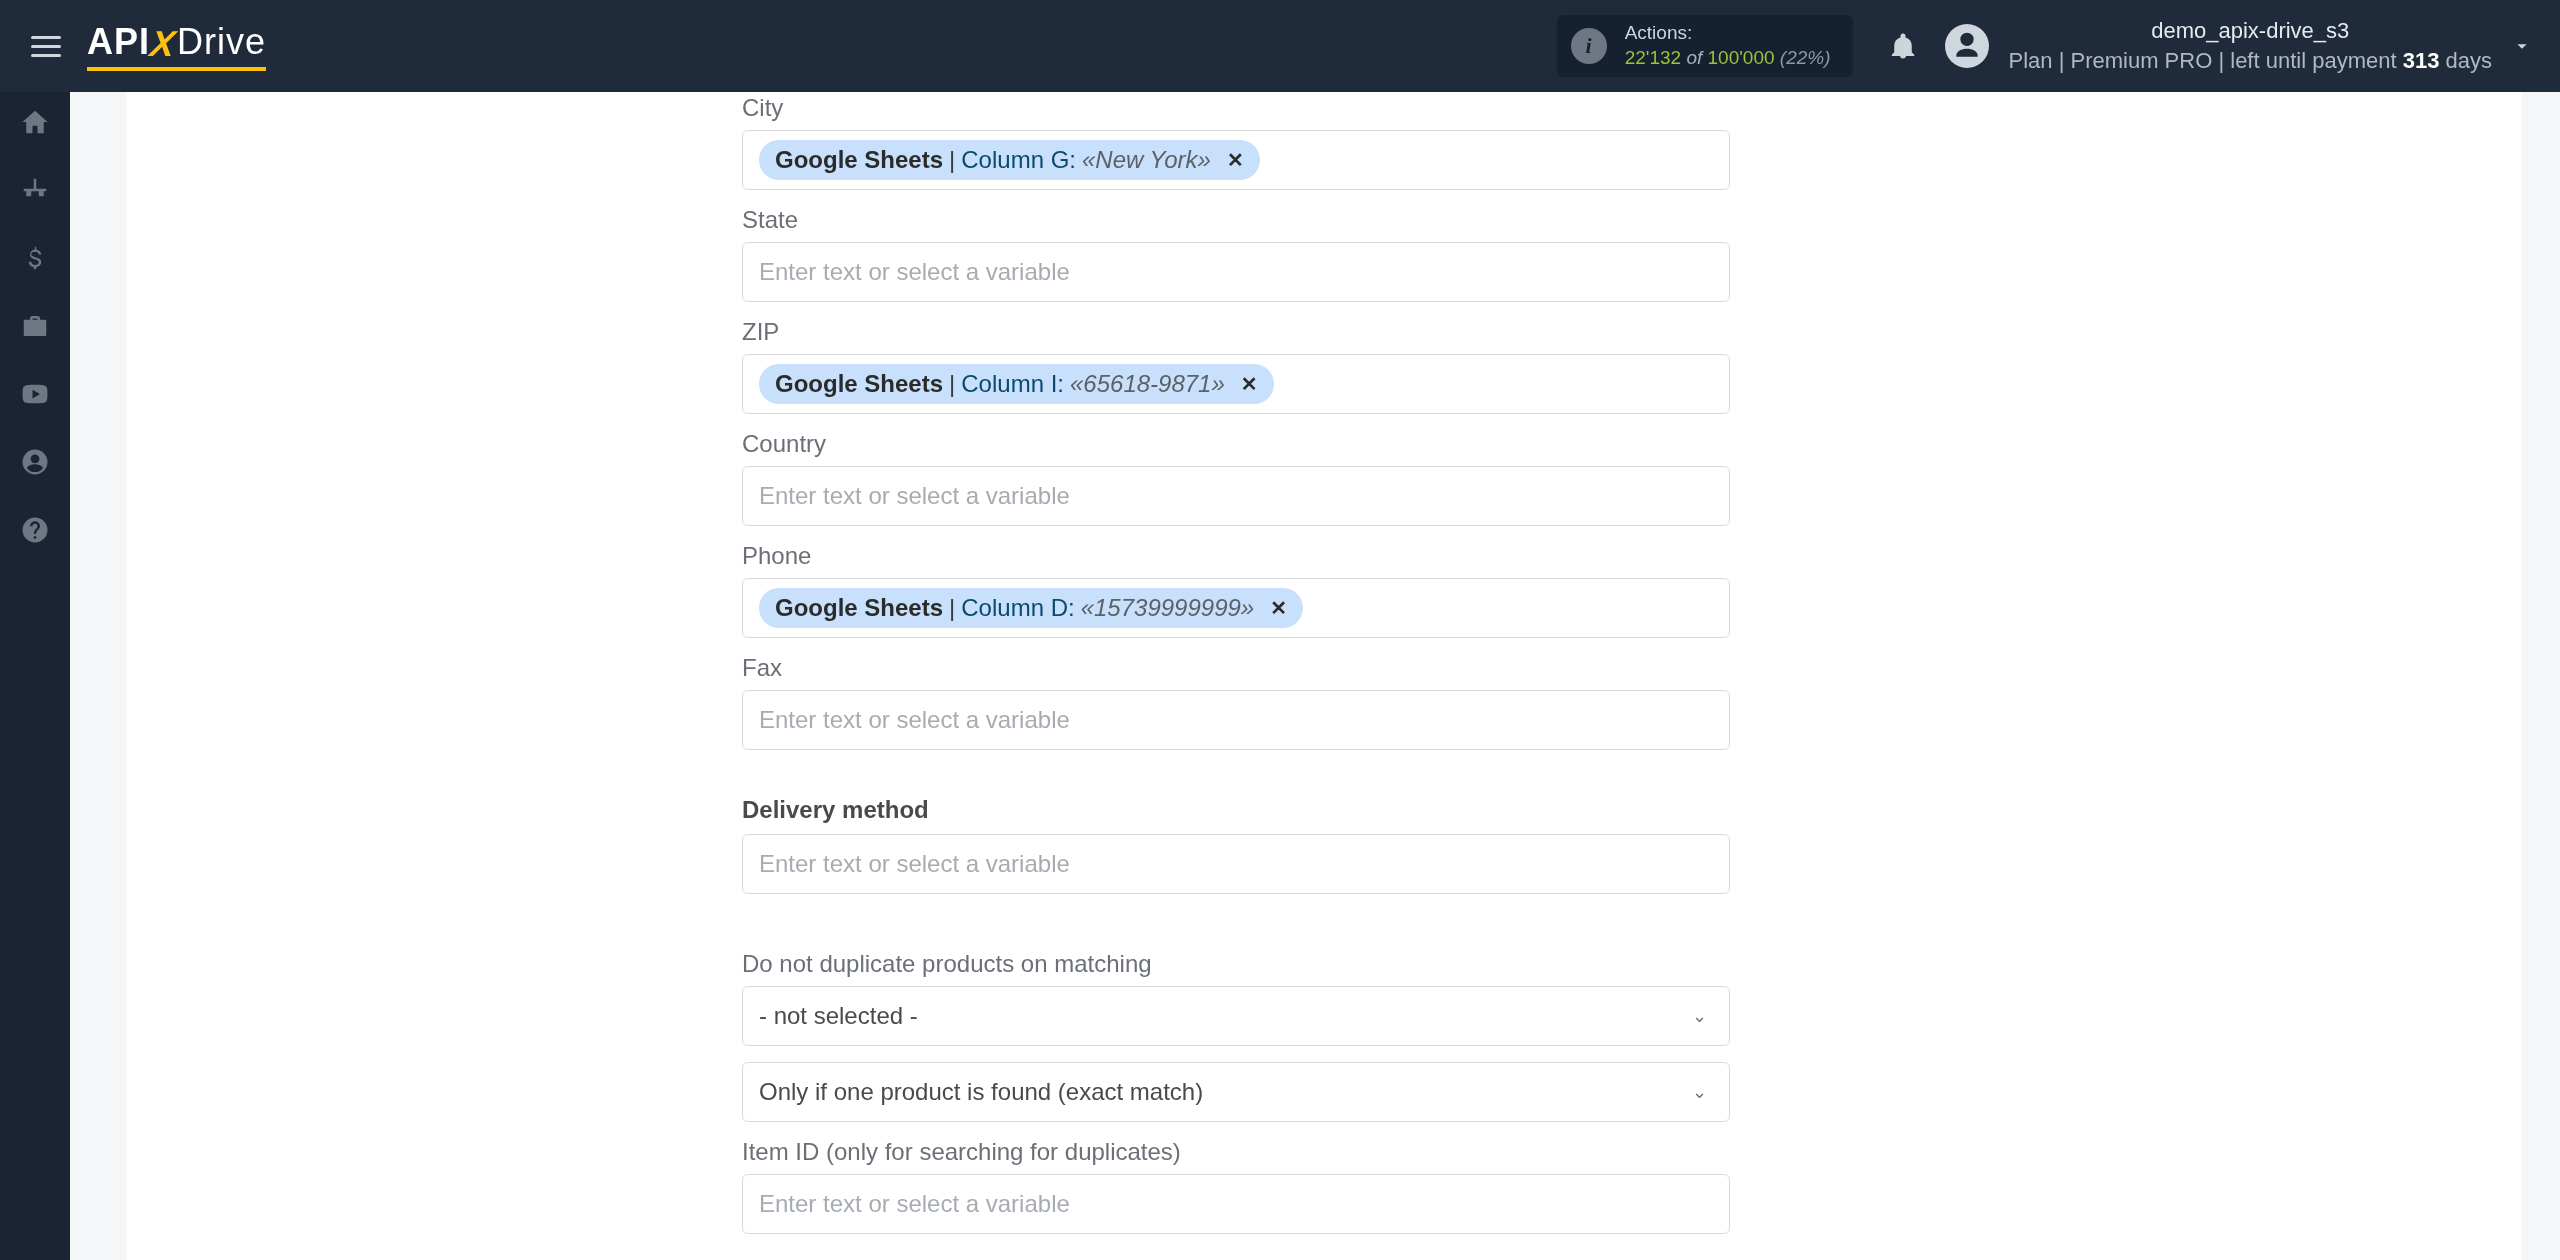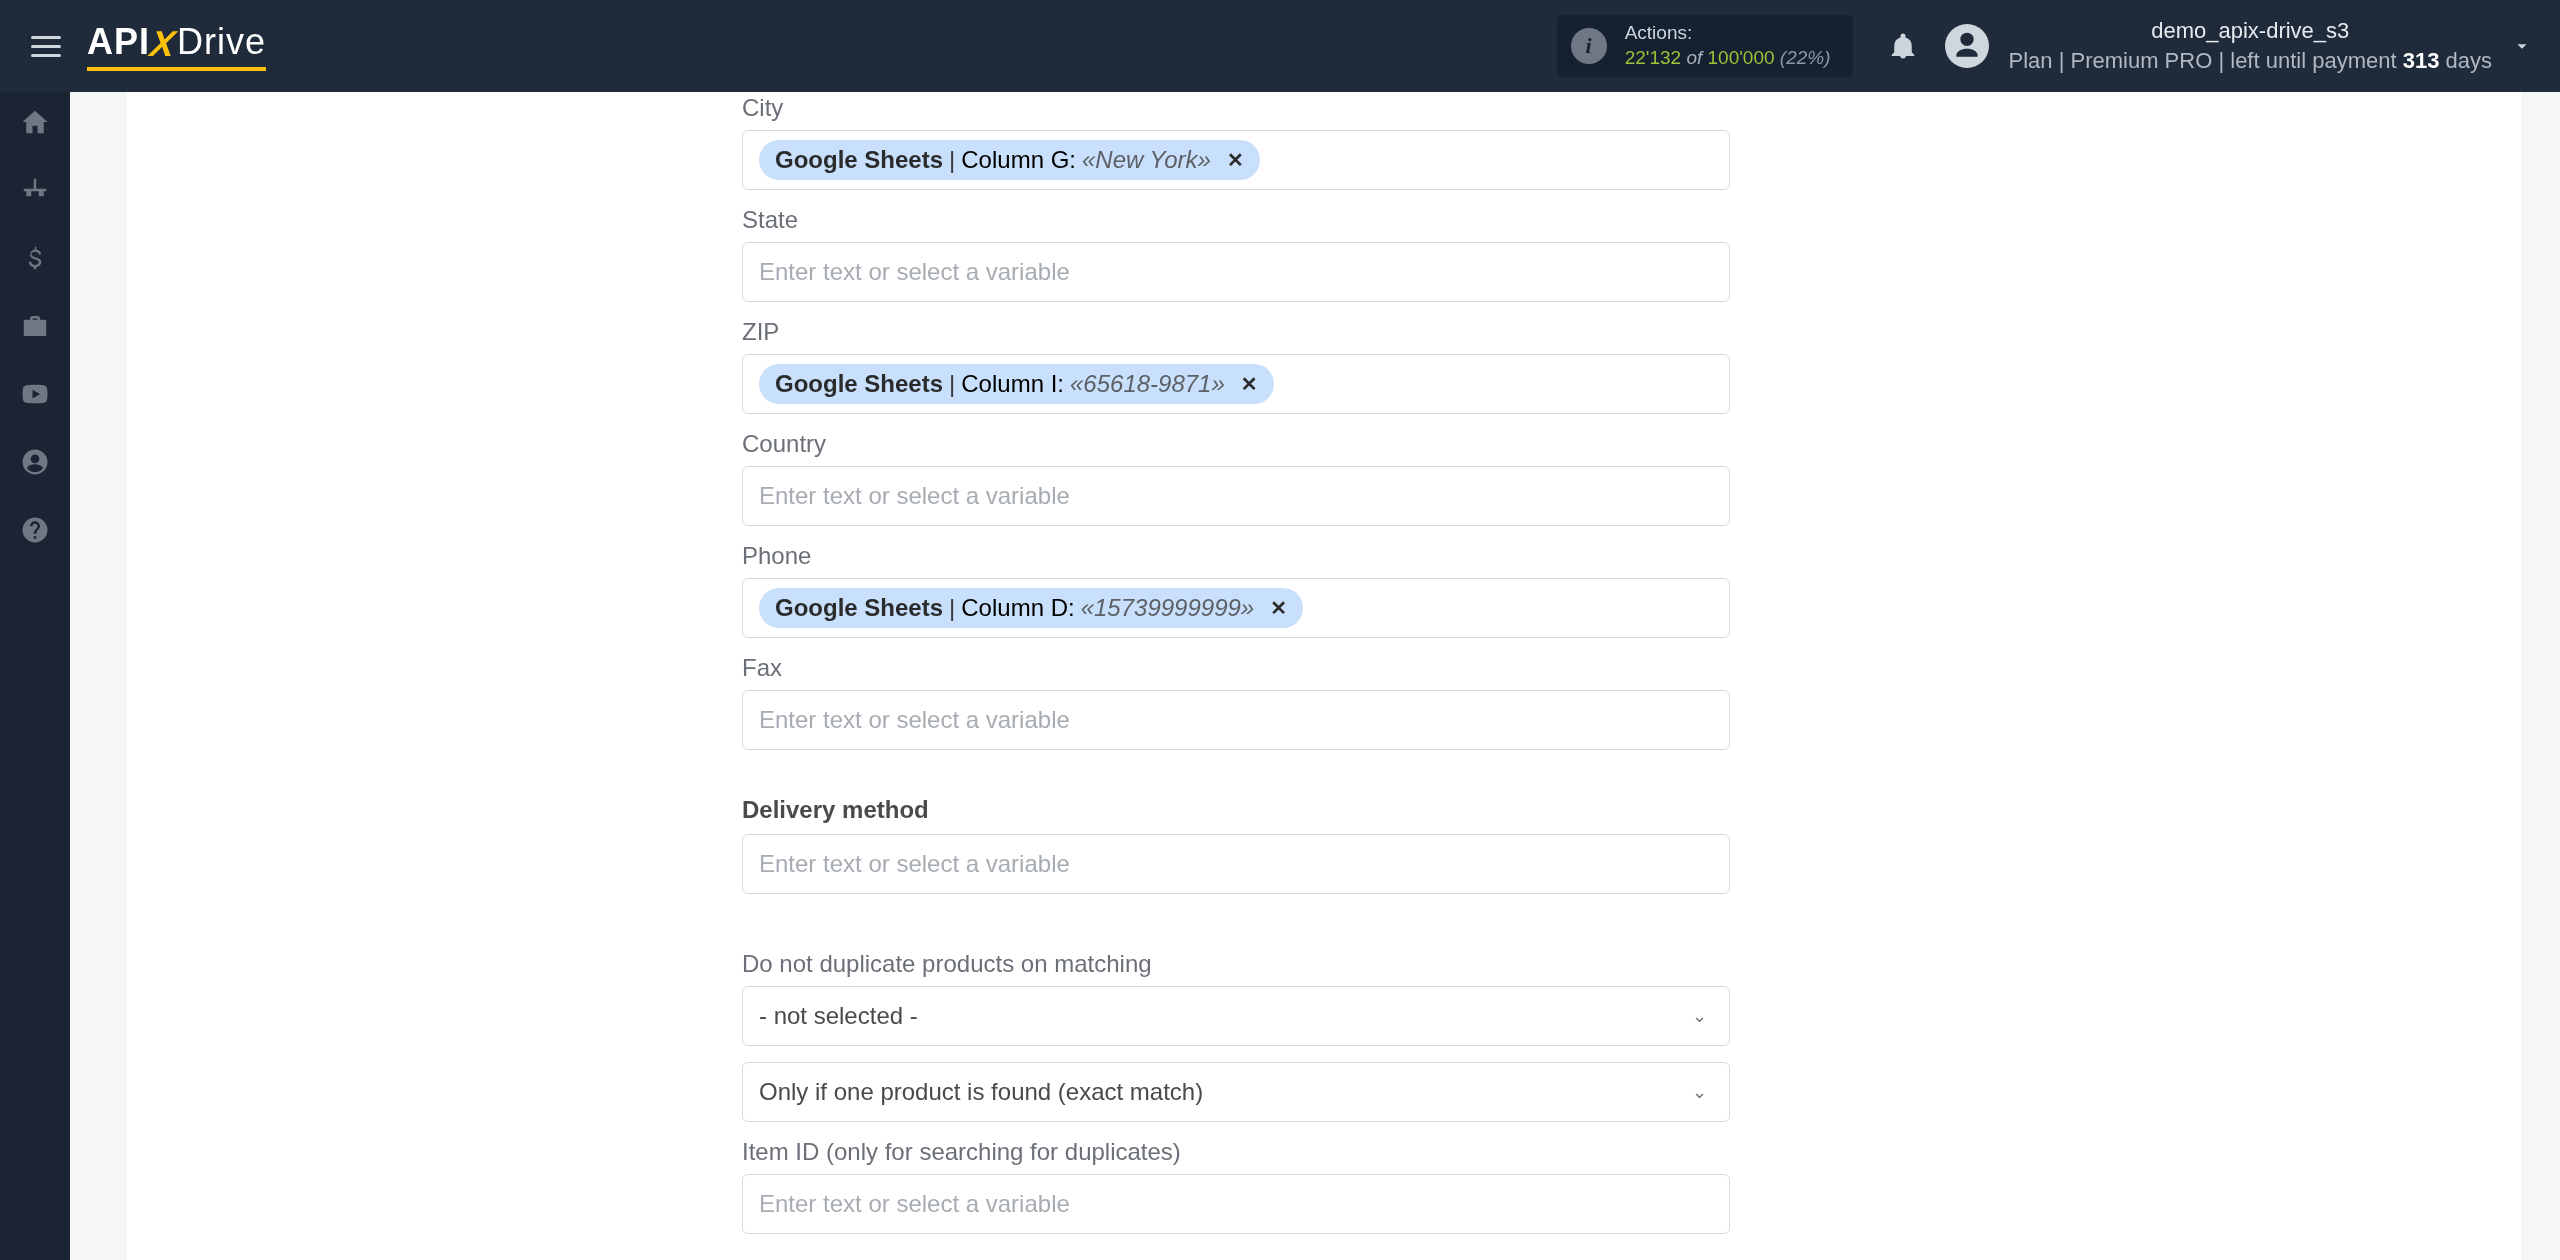--- a/index.html
+++ b/index.html
@@ -180,21 +180,21 @@
     background:var(--chip-bg);
     border-radius:999px;
     height:40px;
     padding:0 16px;
     font-size:24px;
     color:var(--chip-text);
     gap:6px;
     white-space:nowrap;
   }
   .chip .src{font-weight:700;color:#2b2b2b;}
-  .chip .col{color:#000000;}
+  .chip .col{color:#0c4a6e;}
   .chip .val{font-style:italic;color:#5d6066;}
   .chip .x{
     margin-left:10px;
     font-weight:800;
     color:#2b2b2b;
     cursor:pointer;
     font-size:20px;
   }
 
   .section-gap{height:30px;}

